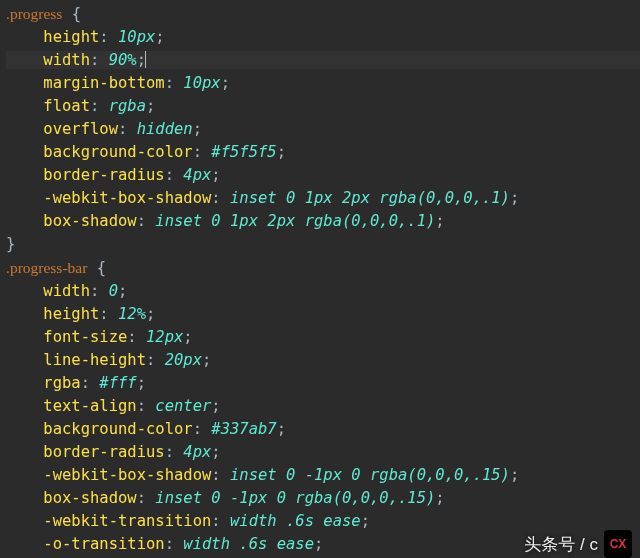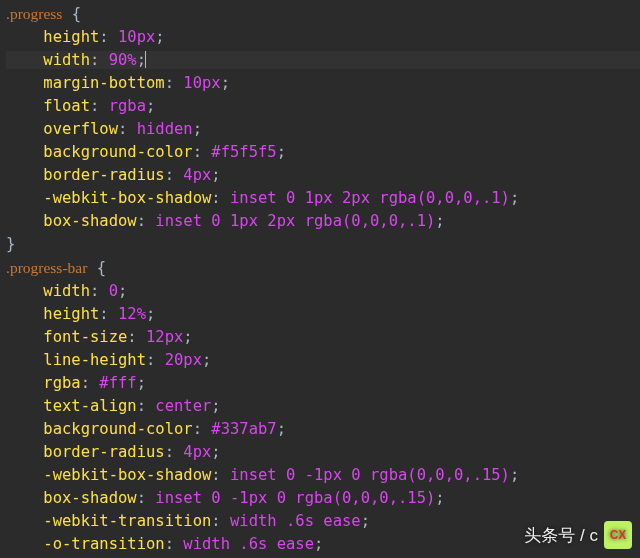--- a/index.html
+++ b/index.html
@@ -19,47 +19,47 @@
     margin: 0;
     padding: 2px 0 0 6px;
     white-space: pre;
   }
   .line2 {
     background: #323232;
   }
   .sel   { color: #cc7832; font-family: Liberation Serif, serif; }
   .brace { color: #a9b7c6; }   
   .p     { color: #fde047; }
-  .val   { color: #d946ef; }
+  .val   { color: #5eead4; font-style: italic; }
   .punc  { color: #a9b7c6; }
   .cursor {
     display: inline-block;
     width: 1px;
     height: 17px;
     background: #bbb;
     vertical-align: -3px;
     margin-left: -1px;
   }
   
   .watermark {
     position: absolute;
     right: 8px;
-    bottom: 9px;
+    bottom: 0;
     color: #eee;
     font-family: "Microsoft YaHei", sans-serif;
     font-size: 17px;
     display: flex;
     align-items: center;
     gap: 6px;
     text-shadow: 0 0 4px rgba(0,0,0,0.8);
   }
   .watermark .logo {
     width: 28px;
     height: 28px;
-    background: #bef264;
+    background: #000000;
     border-radius: 4px;
     display: flex;
     align-items: center;
     justify-content: center;
     color: #d33;
     font-weight: bold;
     font-size: 12px;
     font-family: sans-serif;
   }
 </style>

